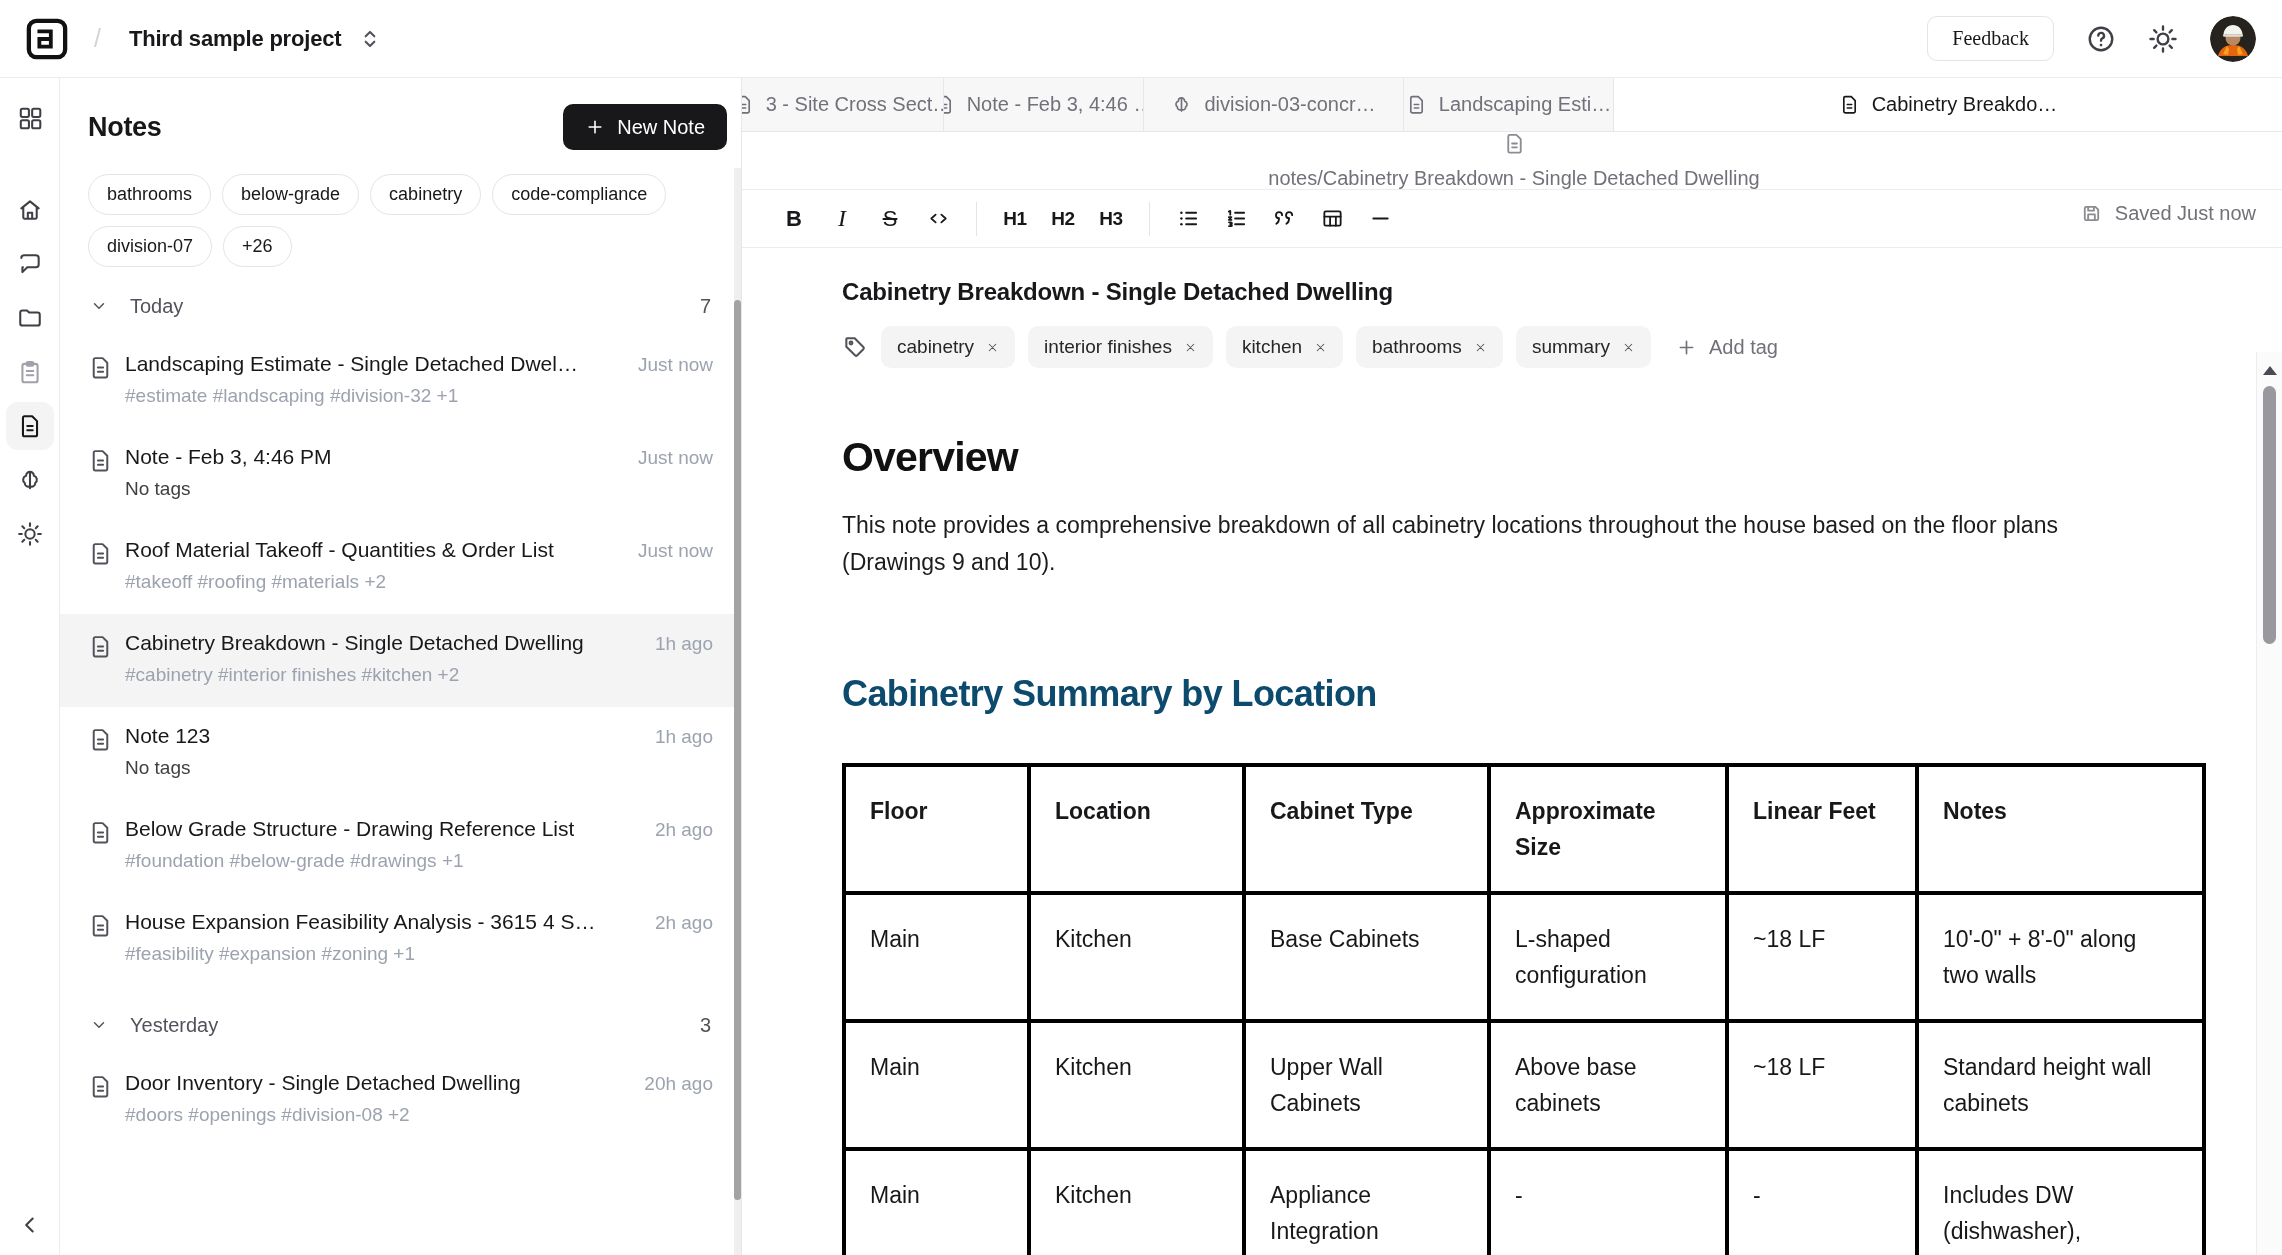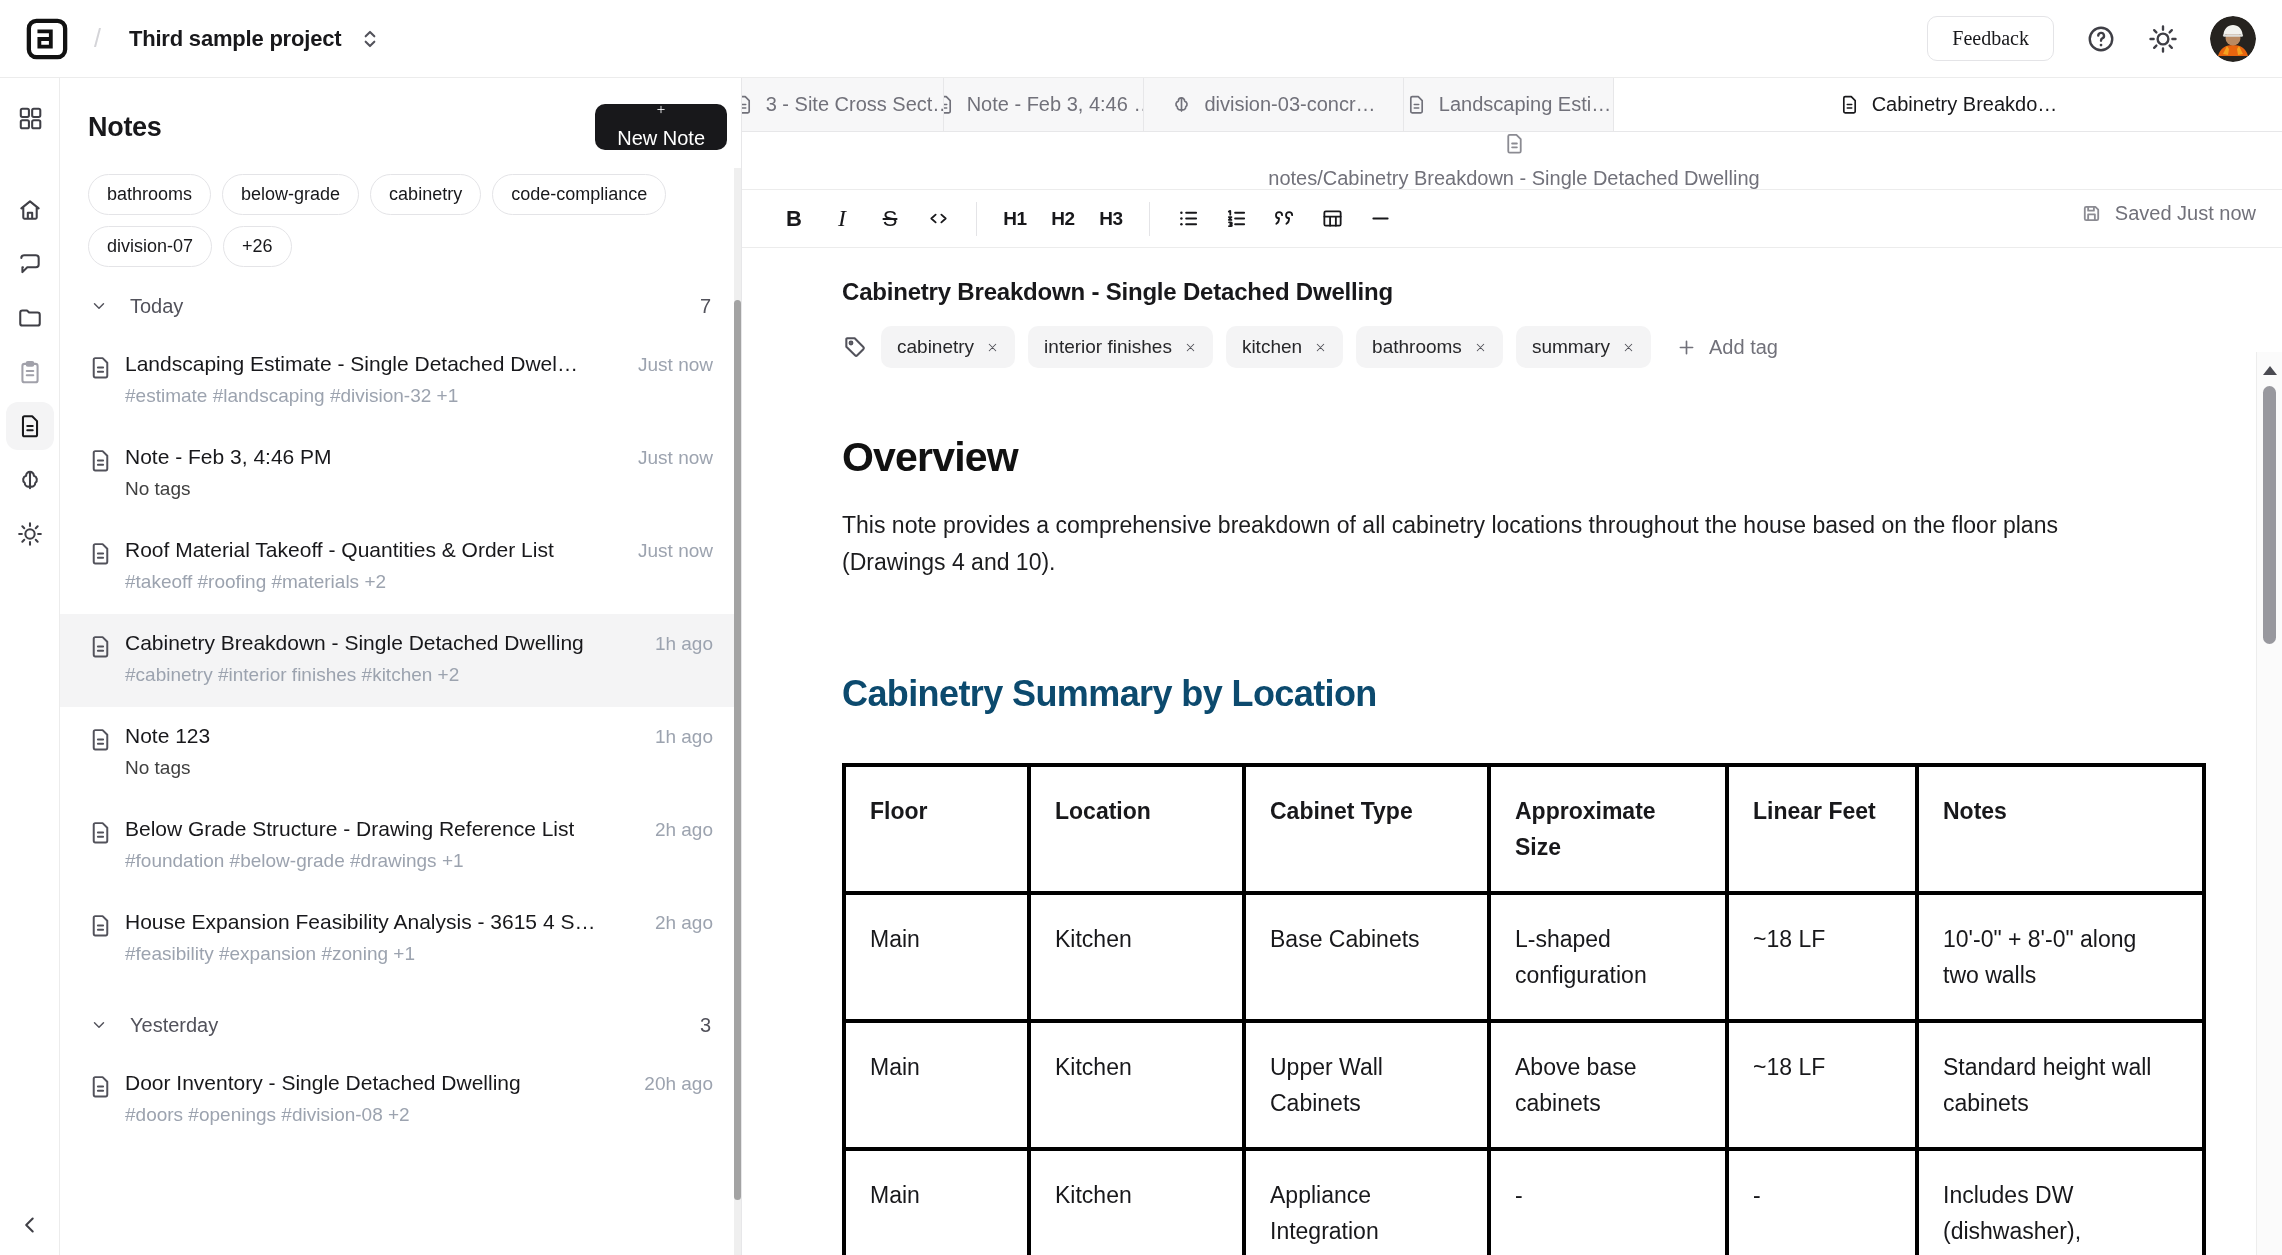--- a/index.html
+++ b/index.html
@@ -33,21 +33,21 @@
   .rail-btn.active { background:#f4f4f5; color:#18181b; }
   .rail-collapse { position:absolute; bottom:6px; left:6px; }
 
   
   .sidebar { position:absolute; left:60px; top:78px; width:682px; bottom:0; background:#fff;
     border-right:1px solid #e7e7e9; overflow:hidden; }
   .sb-head { display:flex; align-items:center; padding:26px 14px 0 28px; }
   .sb-title { font-size:27px; font-weight:700; letter-spacing:-.3px; }
   .new-note-btn { margin-left:auto; background:#18181b; color:#fff; border:none; border-radius:10px;
     height:46px; padding:0 22px; display:flex; align-items:center; gap:12px; font-size:20px;
-    font-weight:500; cursor:pointer; font-family:inherit;flex-direction:column; }
+    font-weight:500; cursor:pointer; font-family:inherit; }
   .new-note-btn svg { width:20px; height:20px; }
   .sb-chips { display:flex; flex-wrap:wrap; gap:11px; padding:24px 40px 0 28px; }
   .f-chip { border:1px solid #e4e4e7; border-radius:999px; padding:9px 18px; font-size:18px;
     font-weight:500; color:#18181b; background:#fff; cursor:pointer; white-space:nowrap; }
   .sec { display:flex; align-items:center; height:58px; padding:0 30px 0 30px; color:#52525b;
     font-size:20px; margin-top:10px; cursor:pointer; }
   .sec svg { width:18px; height:18px; margin-right:22px; color:#52525b; }
   .sec .cnt { margin-left:auto; color:#52525b; }
   .note-item { height:93px; display:flex; padding:17px 28px 0 28px; cursor:pointer; }
   .note-item.sel { background:#f4f4f5; }
@@ -554,21 +554,21 @@
           </span>
         <span class="add-tag">
           <svg>
               <use href="#i-plus"></use>
             </svg>
           <span>Add tag</span>
         </span>
       </div>
 
       <h1 class="h1">Overview</h1>
-      <p class="para">This note provides a comprehensive breakdown of all cabinetry locations throughout the house based on the floor plans (Drawings 4 and 10).</p>
+      <p class="para">This note provides a comprehensive breakdown of all cabinetry locations throughout the house based on the floor plans (Drawings 9 and 10).</p>
       <h2 class="h2">Cabinetry Summary by Location</h2>
 
       <table class="note-table">
         <colgroup>
             <col style="width:185px">
             <col style="width:215px">
             <col style="width:245px">
             <col style="width:238px">
             <col style="width:190px">
             <col style="width:287px">

